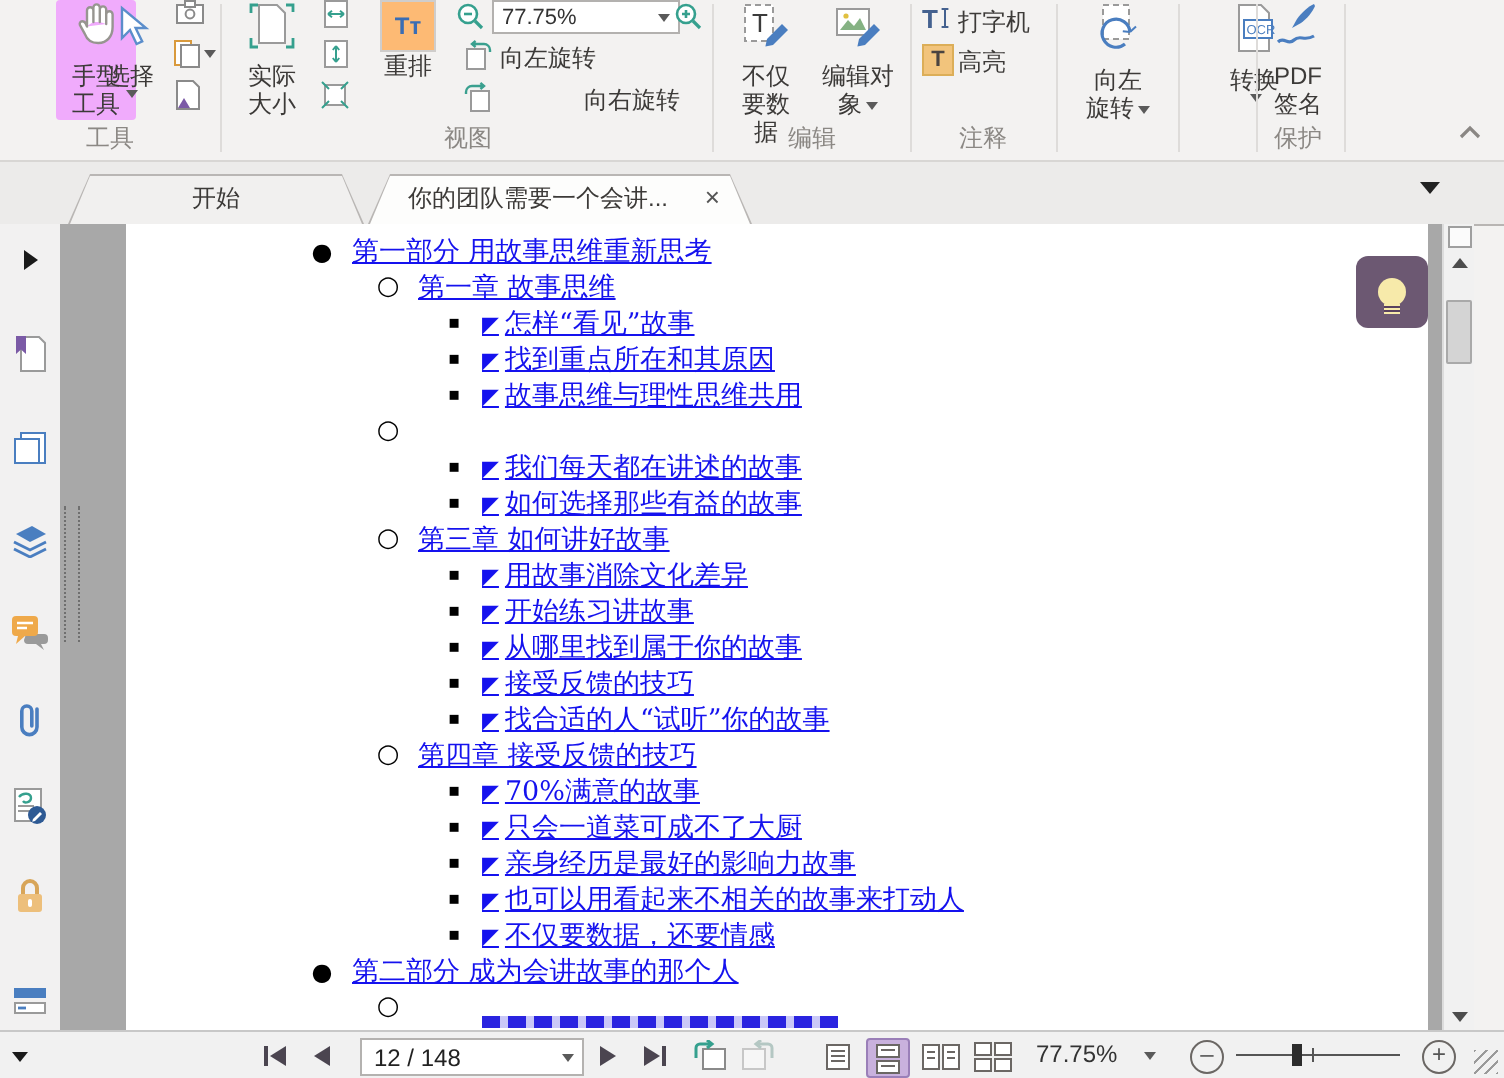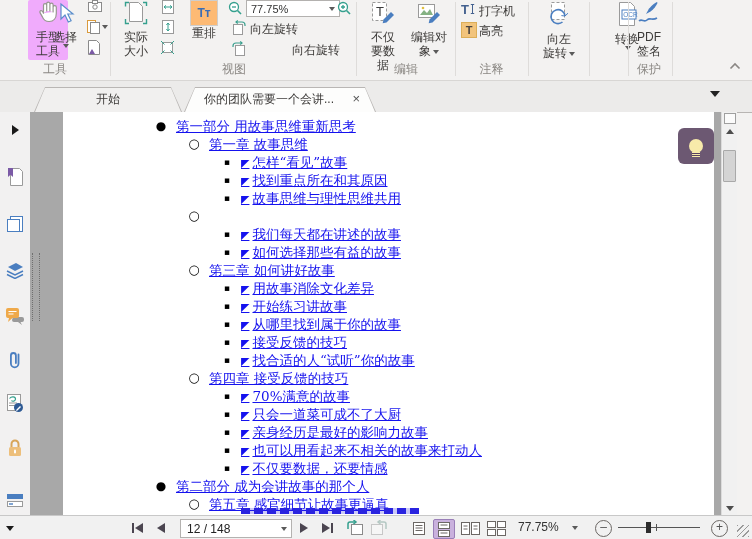--- a/index.html
+++ b/index.html
@@ -375,21 +375,21 @@
             <div class="toc-line lv3"><span class="bullet">▪</span><a class="toc-link"><span class="flag">◤</span>从哪里找到属于你的故事</a></div>
             <div class="toc-line lv3"><span class="bullet">▪</span><a class="toc-link"><span class="flag">◤</span>接受反馈的技巧</a></div>
             <div class="toc-line lv3"><span class="bullet">▪</span><a class="toc-link"><span class="flag">◤</span>找合适的人“试听”你的故事</a></div>
             <div class="toc-line lv2"><span class="bullet">○</span><a class="toc-link">第四章 接受反馈的技巧</a></div>
             <div class="toc-line lv3"><span class="bullet">▪</span><a class="toc-link"><span class="flag">◤</span>70%满意的故事</a></div>
             <div class="toc-line lv3"><span class="bullet">▪</span><a class="toc-link"><span class="flag">◤</span>只会一道菜可成不了大厨</a></div>
             <div class="toc-line lv3"><span class="bullet">▪</span><a class="toc-link"><span class="flag">◤</span>亲身经历是最好的影响力故事</a></div>
             <div class="toc-line lv3"><span class="bullet">▪</span><a class="toc-link"><span class="flag">◤</span>也可以用看起来不相关的故事来打动人</a></div>
             <div class="toc-line lv3"><span class="bullet">▪</span><a class="toc-link"><span class="flag">◤</span>不仅要数据，还要情感</a></div>
             <div class="toc-line lv1"><span class="bullet">●</span><a class="toc-link">第二部分 成为会讲故事的那个人</a></div>
-            <div class="toc-line lv2"><span class="bullet">○</span><a class="toc-link">第五章 感官细节让故事更逼真</a></div>
+            <div class="toc-line lv2"><span class="bullet">○</span></div>
           </div>
         <div class="partial-line"></div>
       </div>
 
       <div class="bulb-float">
         <div class="bulb"></div>
       </div>
 
       <div class="scrollbar">
         <div class="sb-split"></div>

